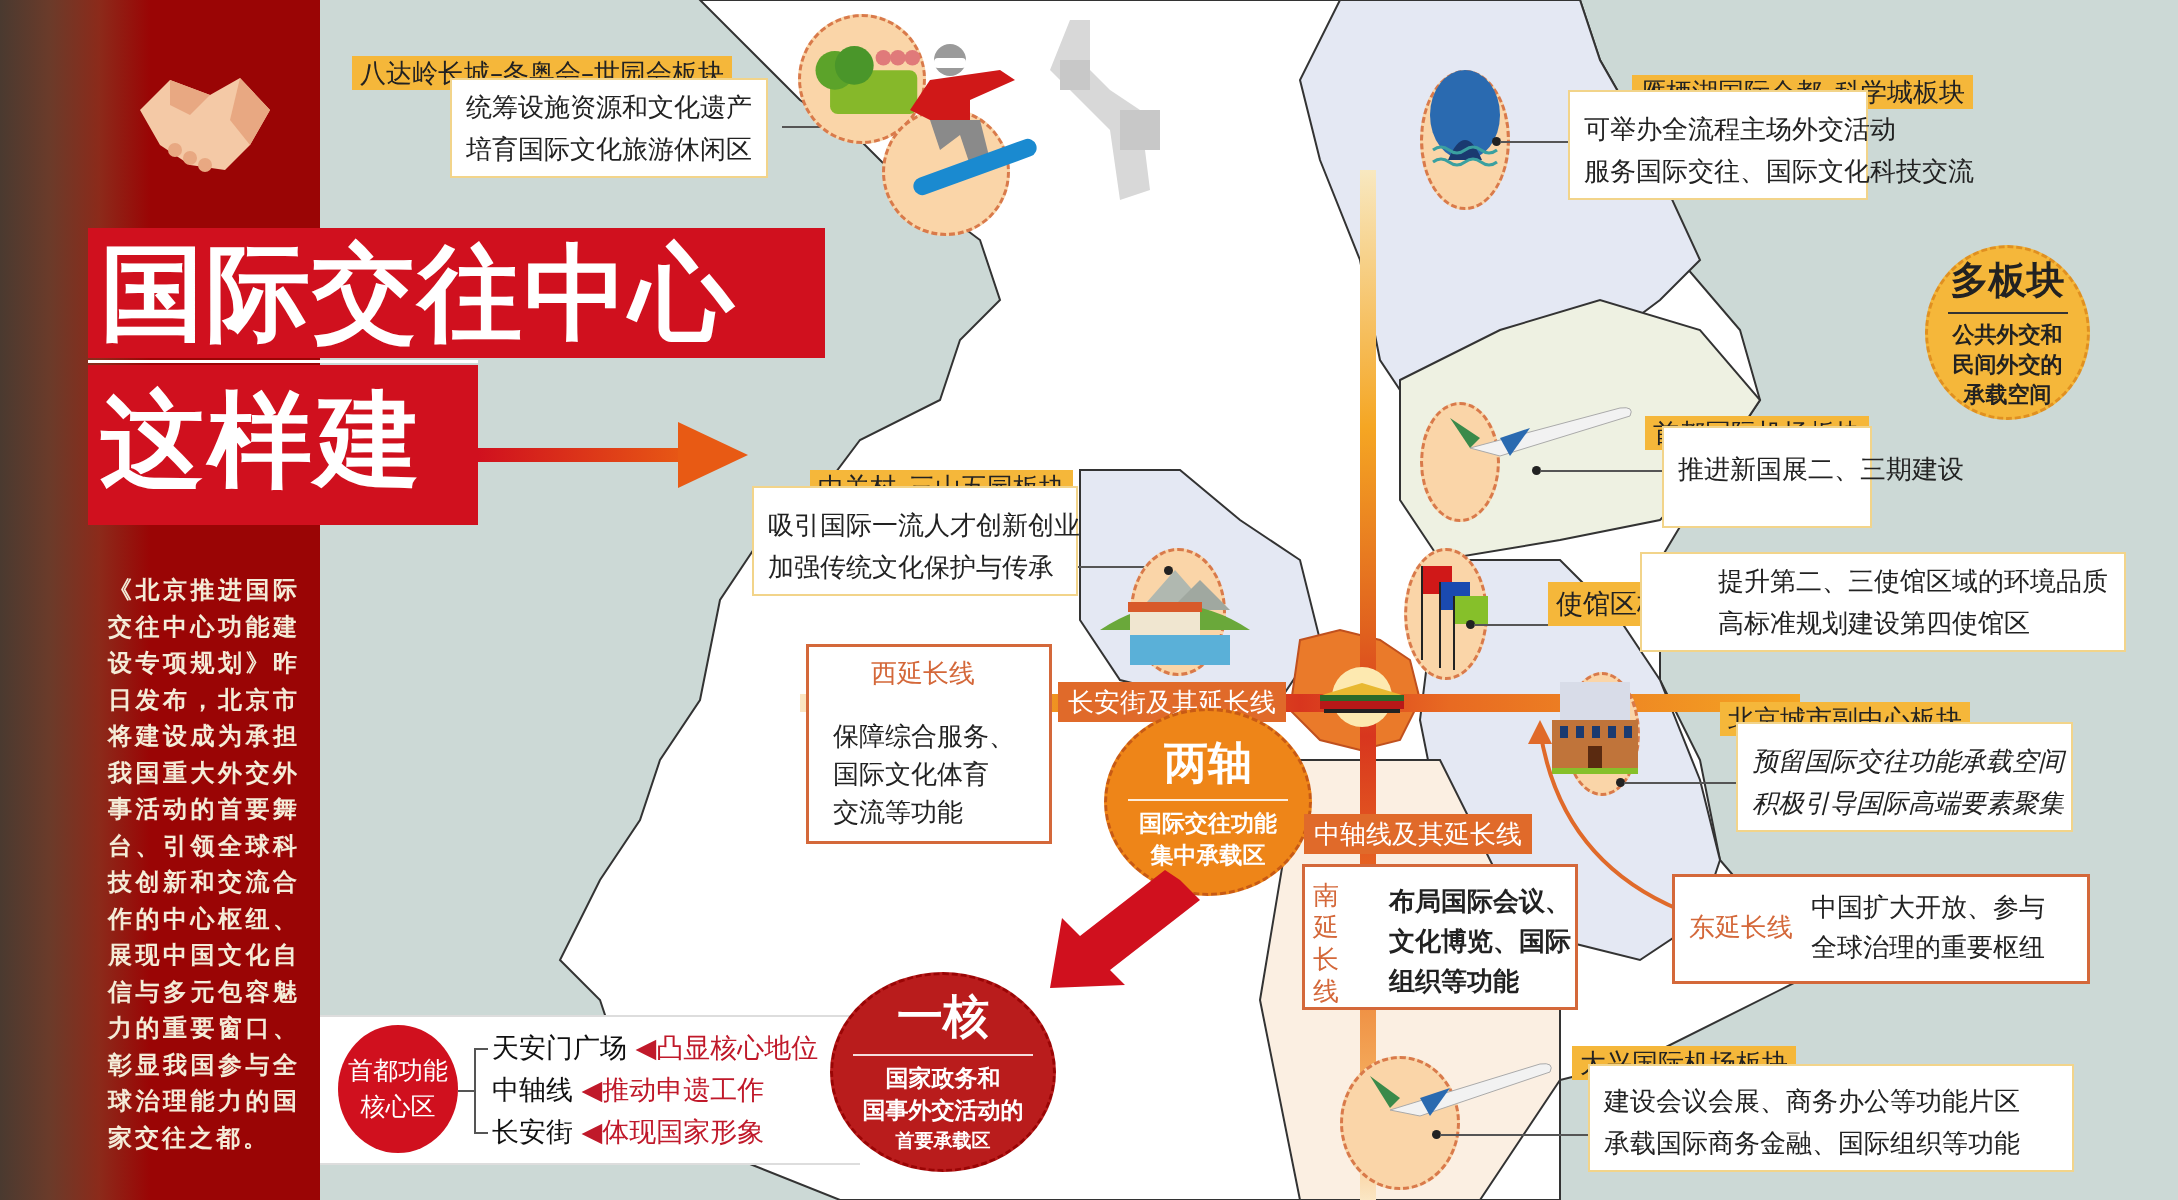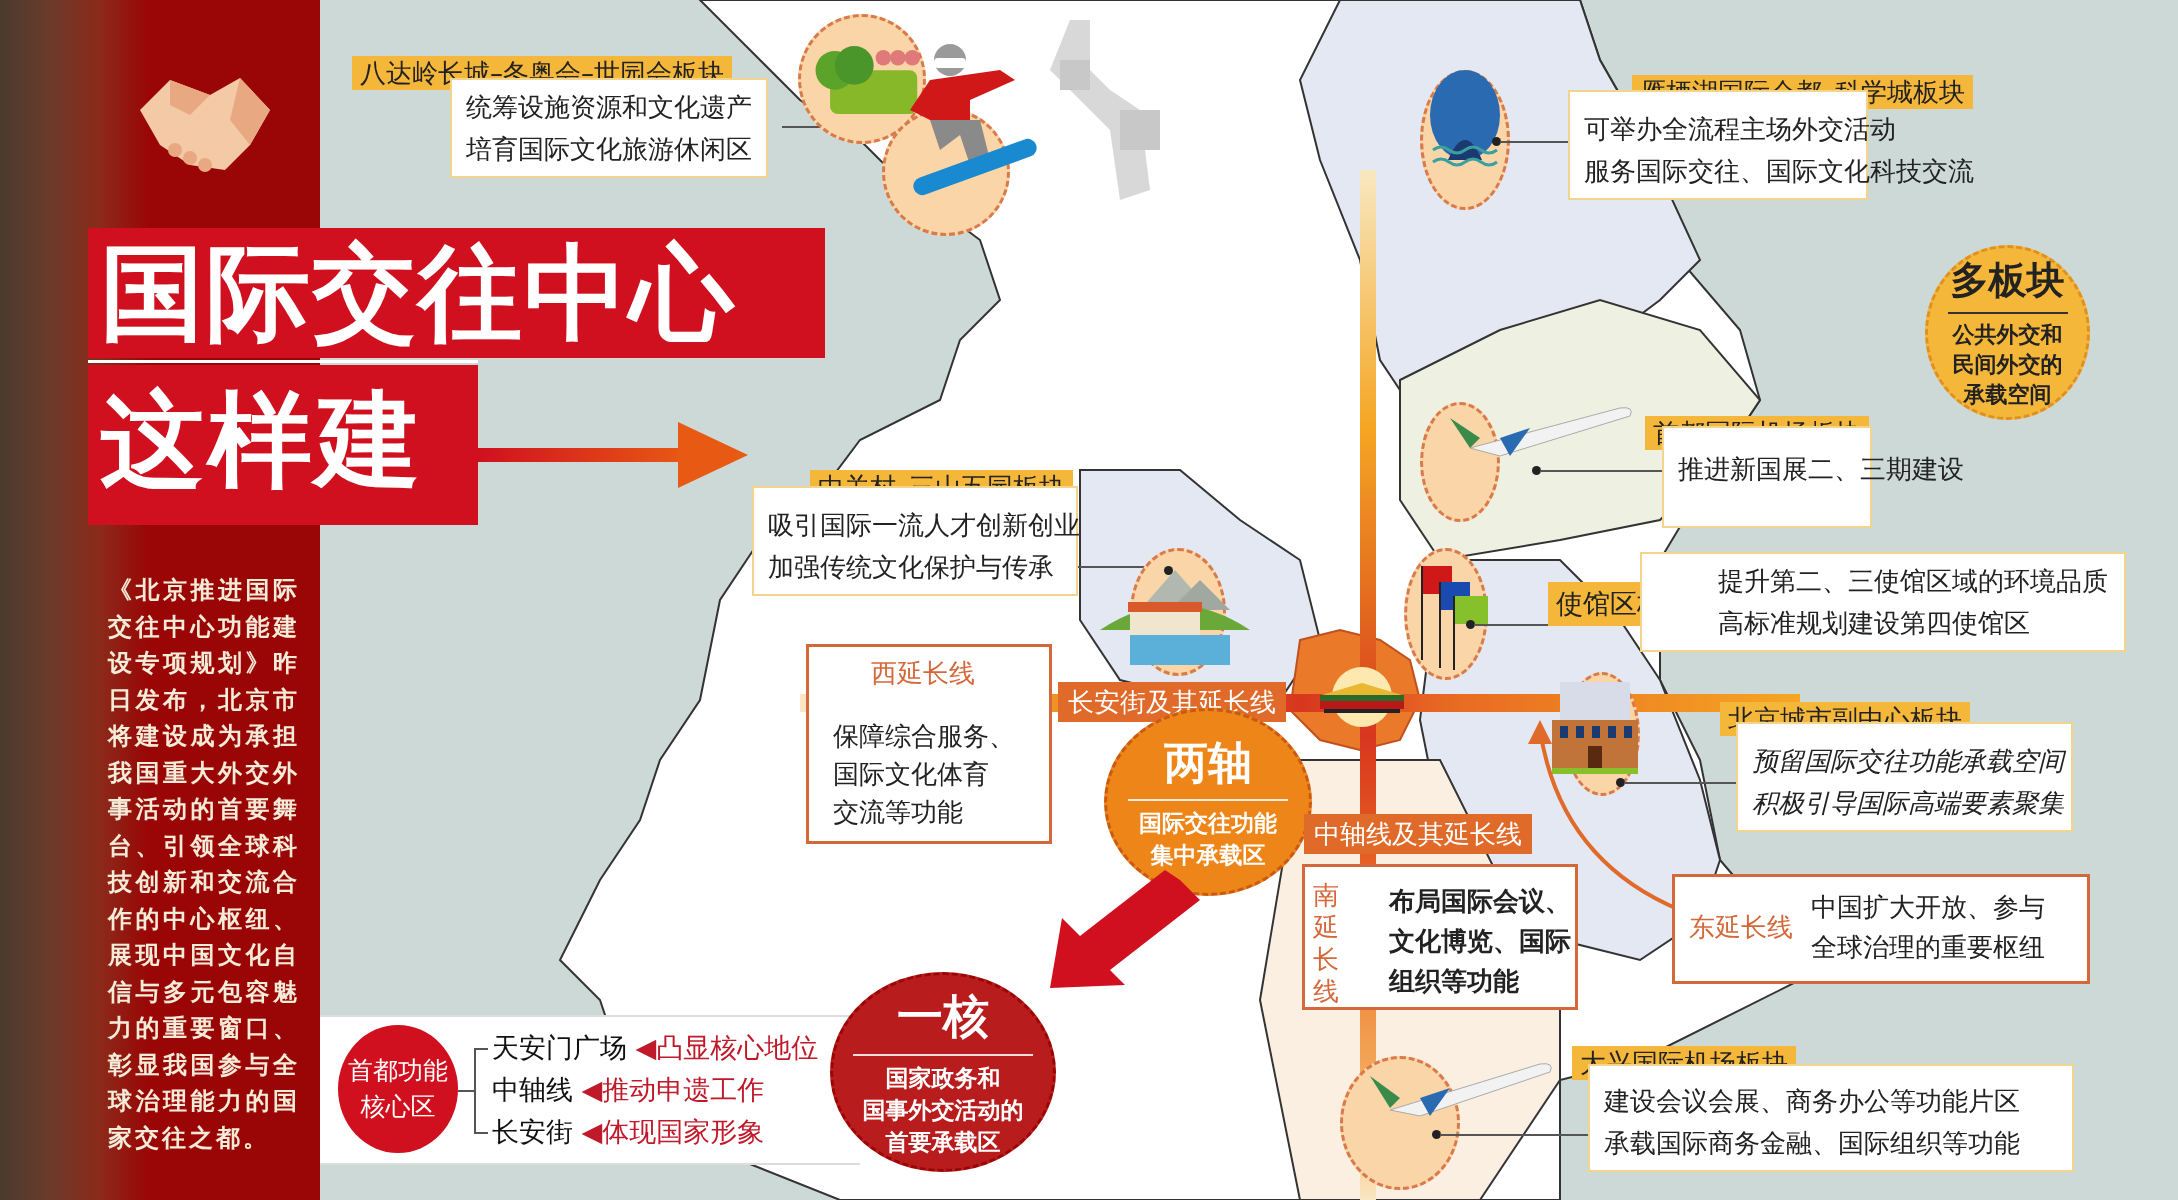--- a/index.html
+++ b/index.html
@@ -309,16 +309,16 @@
   <div class="core-item" style="left:492px;top:1114px;">
     <span>长安街</span>
     <span class="core-note">◀体现国家形象</span>
   </div>
 
   <div class="big-circle" style="left:830px;top:972px;width:226px;height:200px;background:#b91c1c;border:3px dashed #9a0505;">
     <div class="bc-head" style="font-size:46px;">一核</div>
     <div class="bc-rule" style="width:180px;"></div>
     <div class="bc-sub" style="font-size:23px;line-height:32px;">国家政务和</div>
     <div class="bc-sub" style="font-size:23px;line-height:32px;">国事外交活动的</div>
-    <div class="bc-sub" style="font-size:23px;line-height:32px;">首要承载区</div>
+    <div class="bc-sub" style="font-size:19px;line-height:32px;font-family:Liberation Mono, monospace;">首要承载区</div>
   </div>
 
 </div>
 
 </body></html>

